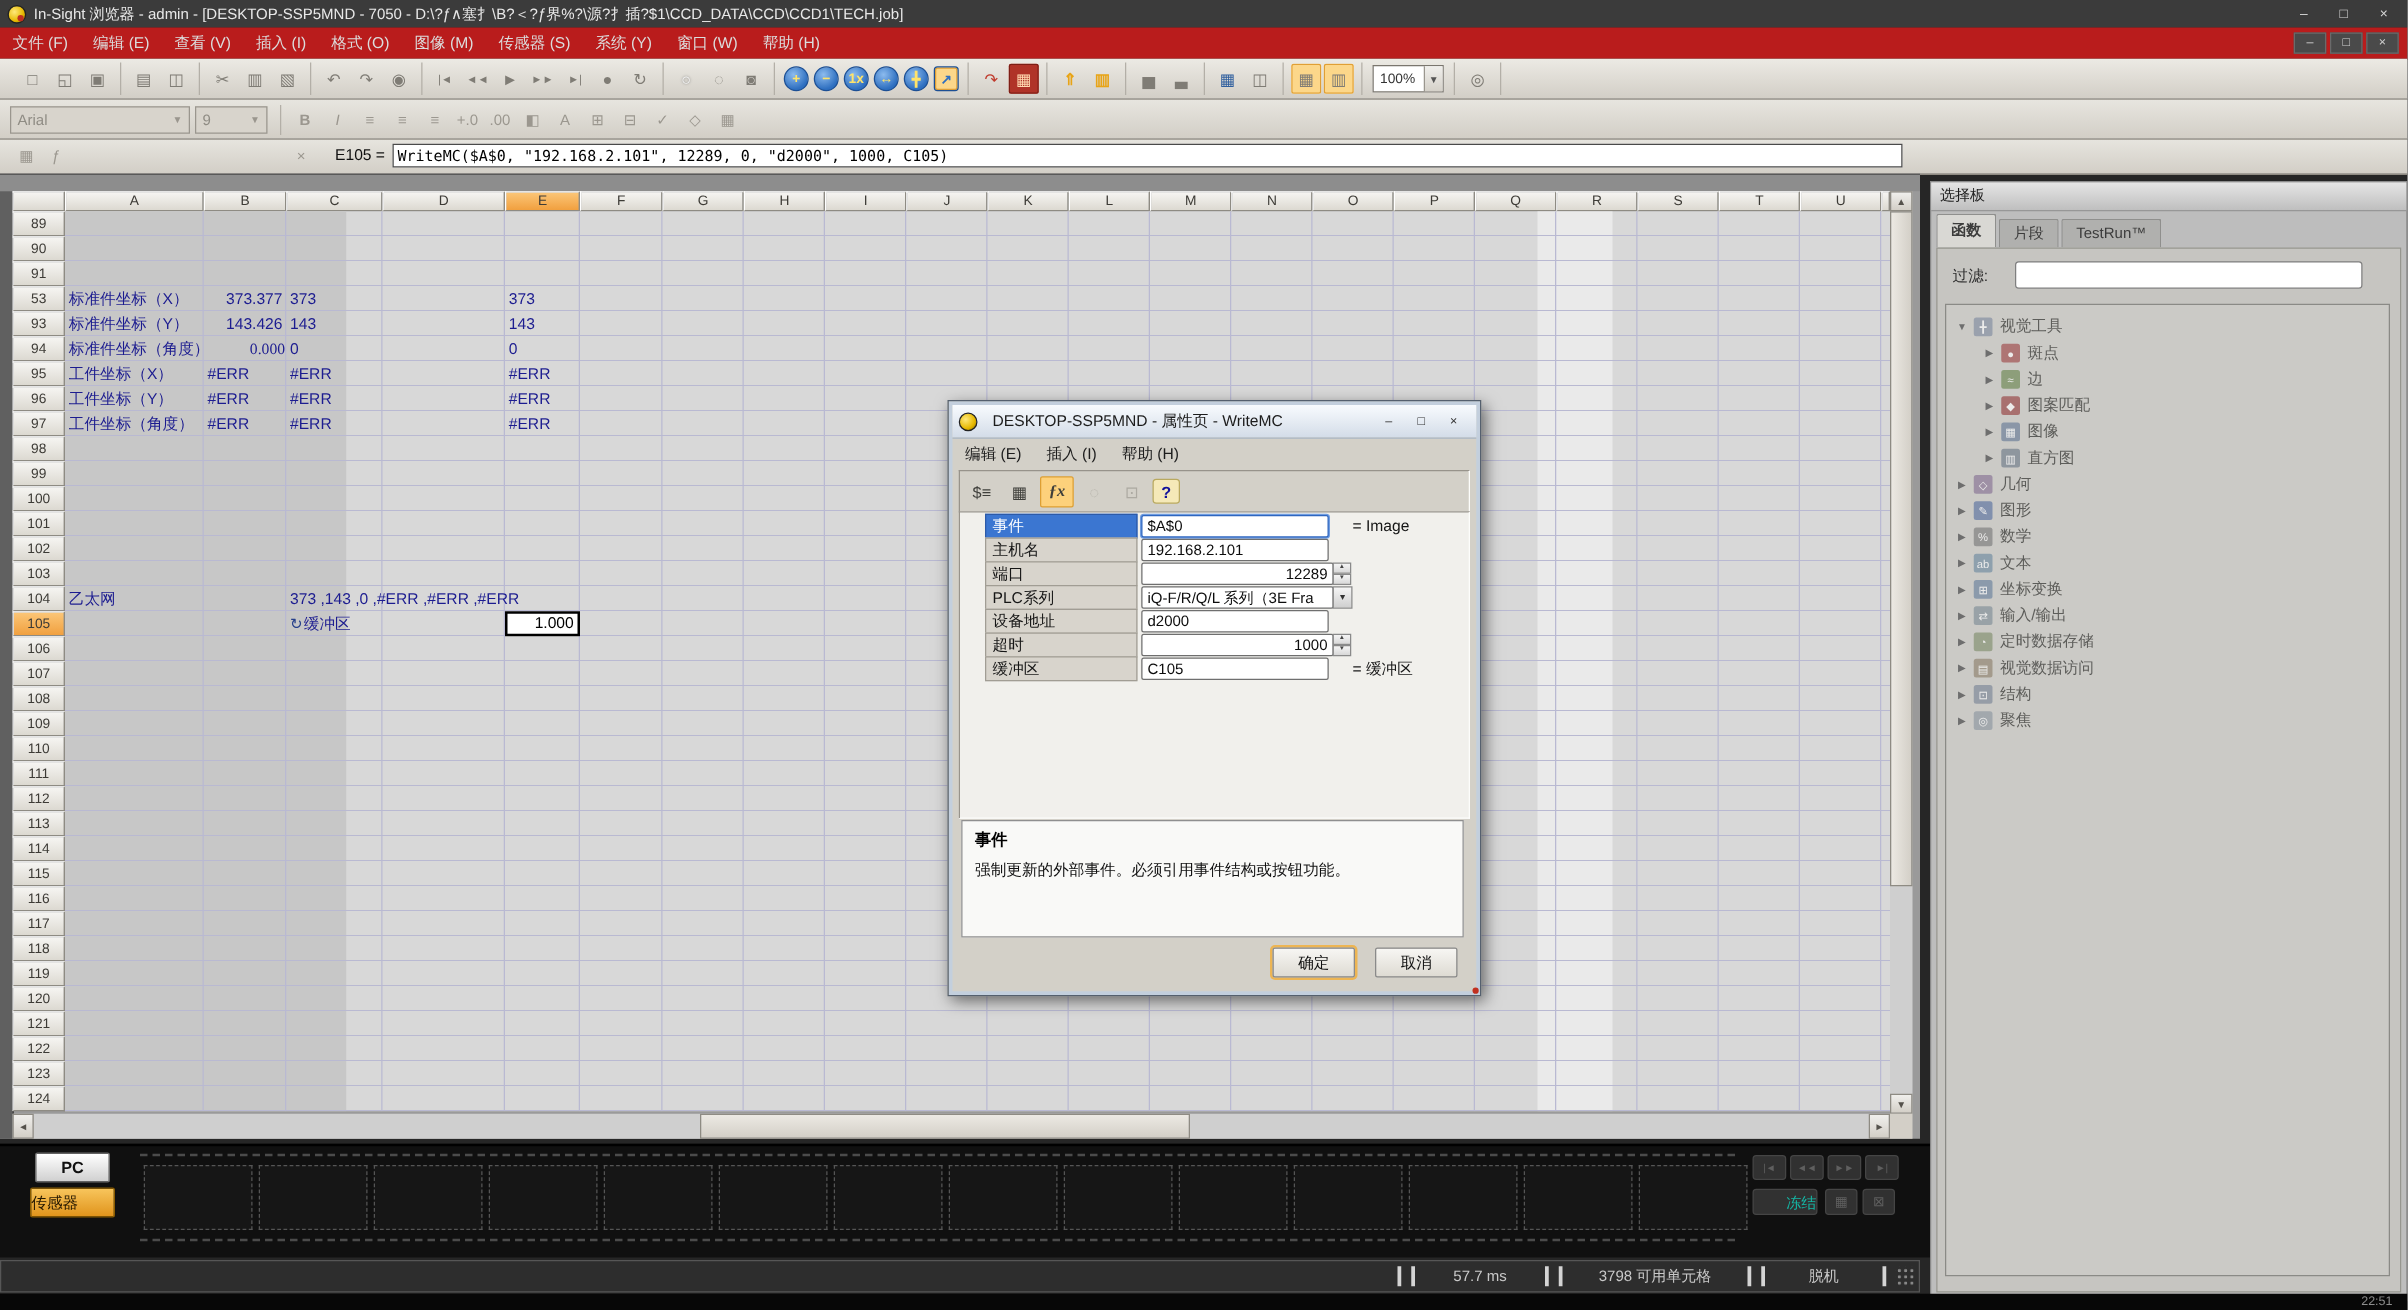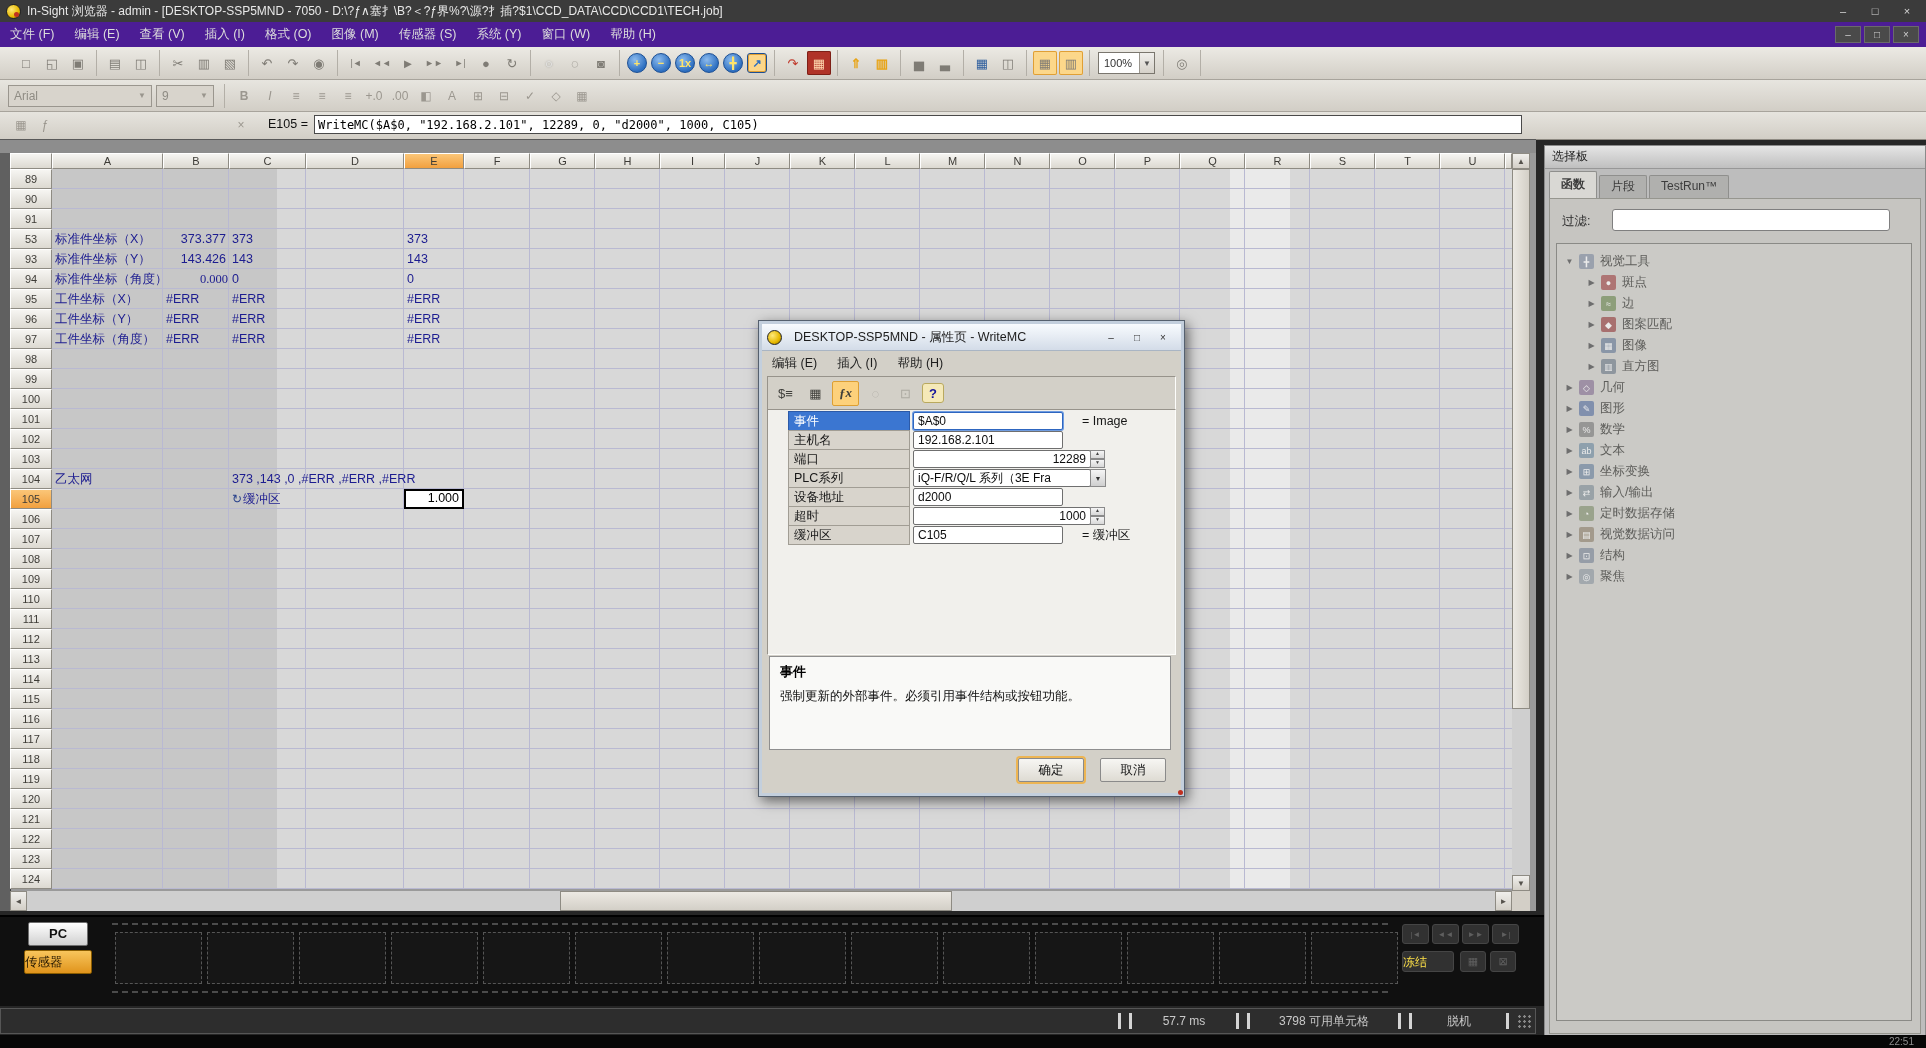--- a/index.html
+++ b/index.html
@@ -11,21 +11,21 @@
             display:flex;align-items:center;padding-left:6px;box-sizing:border-box;
             color:#e8e8e8;font-size:12px}
   #applogo{width:13px;height:13px;border-radius:50%;background:radial-gradient(circle at 35% 35%,#ffe97a,#e6b800 60%,#8a6d00);
            border:1px solid #222;margin-right:6px;position:relative}
   #applogo::after{content:"";position:absolute;right:1px;bottom:1px;width:5px;height:5px;border-radius:50%;background:#c03020}
   #titletext{flex:1;white-space:nowrap;overflow:hidden}
   .winctls{display:flex;margin-right:4px}
   .wbtn{width:30px;height:17px;display:flex;align-items:center;justify-content:center;
         color:#d8d8d8;font-size:11px;margin-left:2px}
   
-  #menubar{position:absolute;left:0;top:22px;width:1926px;height:25px;background:#4c1d95;
+  #menubar{position:absolute;left:0;top:22px;width:1926px;height:25px;background:#b91c1c;
            border-bottom:1px solid #232323;display:flex;align-items:center;color:#dcdcdc;font-size:12.5px}
   .menuitem{padding:0 10px}
   #menuspacer{flex:1}
   .cbtn{width:24px;height:15px;display:flex;align-items:center;justify-content:center;
         color:#cfcfcf;font-size:10px;border:1px solid #6a6a6a;background:#4a4a4a;margin-right:3px}
 
   
   #toolbar1{position:absolute;left:0;top:47px;width:1926px;height:33px;
             background:linear-gradient(#eceae4,#d2cec6);border-bottom:1px solid #a8a49c;
             display:flex;align-items:center;padding-left:8px;box-sizing:border-box}
@@ -116,21 +116,21 @@
   #sensorbtn{position:absolute;left:24px;top:33px;width:68px;height:24px;background:linear-gradient(#f8c55c,#e0941c);
          border:1px solid #8a5c00;border-radius:2px;font-size:12.5px;color:#241700;
          text-align:left;line-height:22px;box-sizing:border-box}
   #frames{position:absolute;left:112px;top:6px;width:1276px;height:70px;border-top:2px dashed #4b4b4b;
           border-bottom:2px dashed #4b4b4b;display:flex;align-items:center;gap:5px;padding:0 3px;box-sizing:border-box}
   .frame{width:85px;height:50px;border:1px dashed #555;background:#161616;flex:none}
   #stripnav{position:absolute;left:1402px;top:7px;display:flex;gap:3px}
   .snav{width:25px;height:18px;background:#313131;border:1px solid #454545;border-radius:3px;
         color:#5f5f5f;font-size:8px;display:flex;align-items:center;justify-content:center}
   #freezebtn{position:absolute;left:1402px;top:34px;width:52px;height:21px;background:#313131;
-        border:1px solid #454545;border-radius:3px;color:#fde047;font-size:12px;text-align:left;line-height:20px;box-sizing:border-box}
+        border:1px solid #454545;border-radius:3px;color:#14b8a6;font-size:12px;text-align:right;line-height:20px;box-sizing:border-box}
   .snav2{position:absolute;top:34px;width:26px;height:21px;background:#313131;border:1px solid #454545;
         border-radius:3px;color:#5f5f5f;font-size:11px;display:flex;align-items:center;justify-content:center;box-sizing:border-box}
 
   
   #statusbar{position:absolute;left:0;top:1008px;width:1536px;height:26px;background:#2d2d2d;
              border:1px solid #565656;box-sizing:border-box;display:flex;align-items:center;
              color:#c9c9c9;font-size:12px}
   #statspacer{flex:1}
   .ssep{width:3px;height:16px;background:#d4d4d4;margin:0 4px;flex:none}
   .sseg{text-align:center;flex:none}
@@ -178,21 +178,21 @@
   .dti.help{color:#13139b;font-weight:bold;background:#f5e9b8;border:1px solid #b9a95f;border-radius:3px;width:22px;height:20px}
   #proppanel{position:absolute;left:8px;top:88px;width:409px;height:246px;background:#f1f0ec;
              border:1px solid;border-color:#97938b #fdfdfb #fdfdfb #97938b;box-sizing:border-box;padding:2px 0 0 20px}
   .prow{display:flex;height:20px;align-items:center;margin-top:-1px;position:relative}
   .plabel{width:122px;height:20px;box-sizing:border-box;border:1px solid #a19d94;background:#d8d4cc;
           font-size:12.5px;line-height:18px;padding:0 5px;color:#161616;flex:none}
   .plabel.sel{background:#3b76d1;color:#fff;border-color:#2c5aa8}
   .pfield{margin-left:3px;height:18px;box-sizing:border-box;border:1px solid #6f6f6f;background:#fff;
           font-size:12px;padding:0 4px;line-height:16px;border-radius:2px;color:#0c0c0c;white-space:nowrap;overflow:hidden}
   .pfield.w-text{width:150px}
-  .pfield.w-wide{width:178px;text-align:right}
+  .pfield.w-wide{width:154px;text-align:right}
   .pfield.selfield{box-shadow:0 0 0 1px #6f9ce0;border-color:#2e66c0}
   .spinner{width:15px;height:18px;margin-left:-1px;display:flex;flex-direction:column;flex:none}
   .sp{flex:1;background:linear-gradient(#f5f5f5,#d8d8d8);border:1px solid #8a8a8a;font-size:5px;
       line-height:5px;color:#444;text-align:center;box-sizing:border-box}
   .combarr{width:16px;height:18px;margin-left:-1px;background:linear-gradient(#f5f5f5,#cfcfcf);
       border:1px solid #8a8a8a;box-sizing:border-box;font-size:7px;color:#333;display:flex;
       align-items:center;justify-content:center;flex:none}
   .pnote{margin-left:19px;font-size:12.5px;color:#161616;white-space:nowrap}
   #descbox{position:absolute;left:10px;top:335px;width:402px;height:94px;background:#f9f9f7;
            border:1px solid #8f8f8f;box-sizing:border-box;padding:6px 10px}

